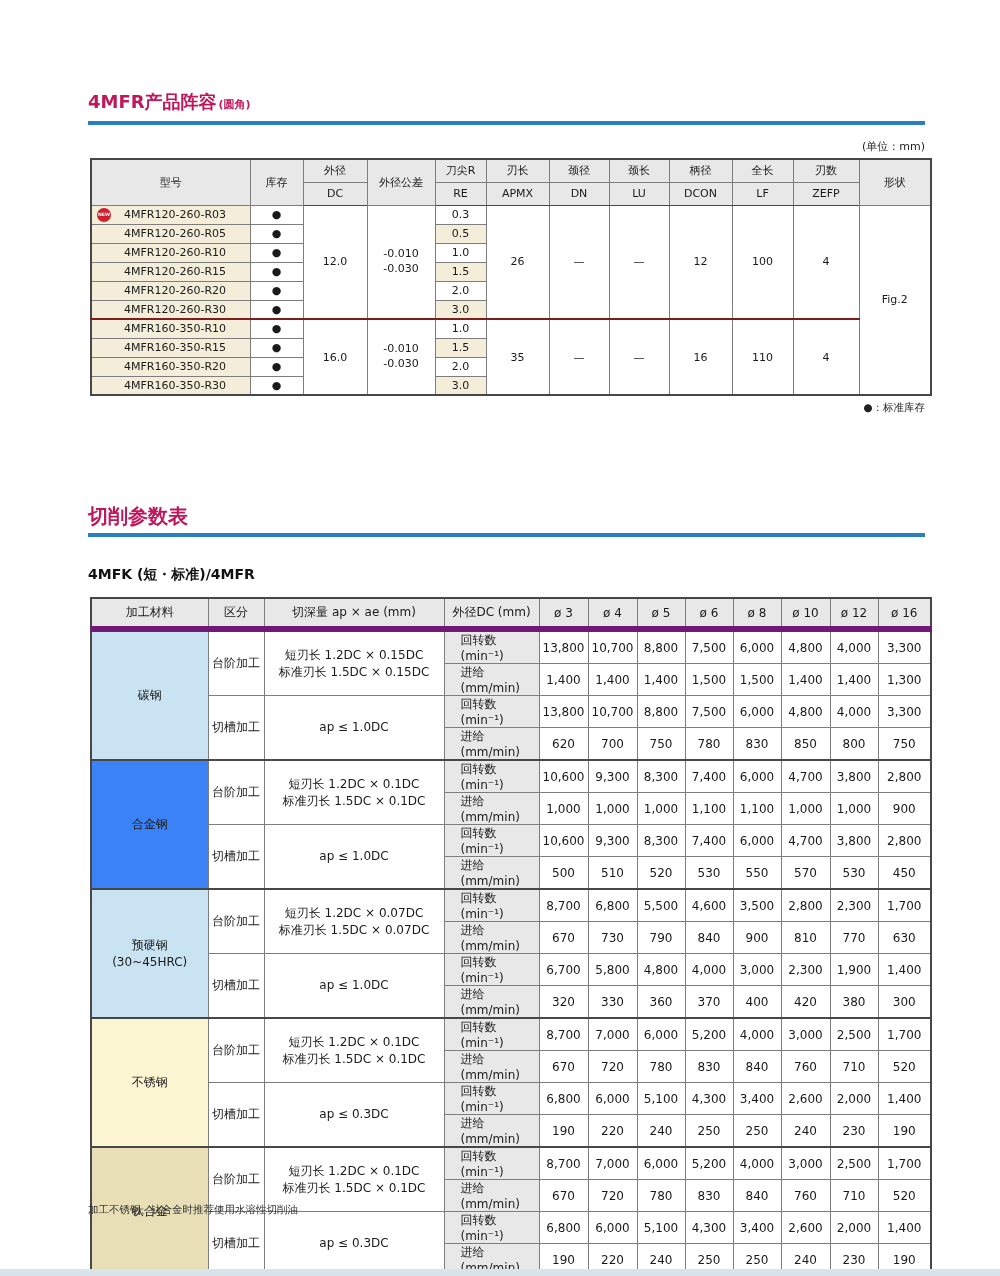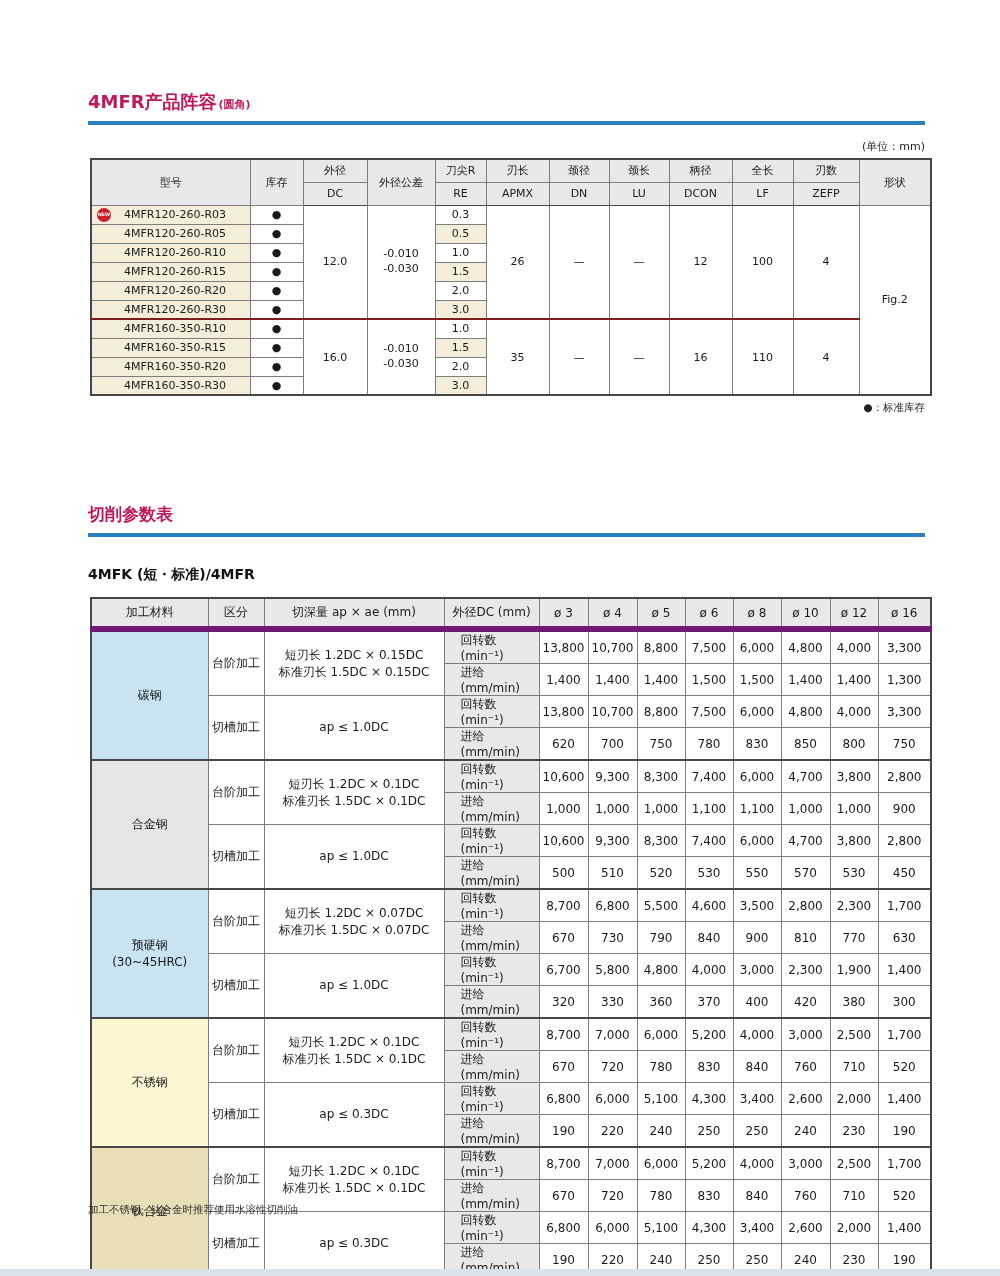--- a/index.html
+++ b/index.html
@@ -2,21 +2,21 @@
 <html><head>
 <meta charset="utf-8">
 <style>
   * { margin:0; padding:0; box-sizing:border-box; }
   html,body { width:1000px; height:1276px; }
   body { background:#ffffff; font-family:"DejaVu Sans","Liberation Sans",sans-serif; color:#1a1a1a; position:relative; overflow:hidden; }
 
   .sec-title { position:absolute; left:88px; font-weight:bold; color:#be185d; }
   #title1 { top:90px; font-size:18px; }
   #title1 .suffix { font-size:11px; font-weight:bold; margin-left:2px; }
-  #title2 { top:503px; font-size:17px; }
+  #title2 { top:503px; font-size:20px; }
   .rule { position:absolute; left:88px; width:837px; height:4px; }
   #rule1 { top:121px; }
   #rule2 { top:533px; }
   .unit-note { position:absolute; left:88px; top:139px; width:837px; text-align:right; font-size:11px; color:#222; }
   .stock-note { position:absolute; left:88px; top:401px; width:837px; text-align:right; font-size:10.5px; color:#222; }
   .subtitle { position:absolute; left:88px; top:566px; font-size:14px; font-weight:600; color:#111; }
   .footnote { position:absolute; left:88px; top:1203px; font-size:10.5px; color:#333; }
   .bottom-strip { position:absolute; left:0; right:0; bottom:0; height:7px; background:#d9e4ea; }
 
   table { border-collapse:collapse; table-layout:fixed; position:absolute; background:#fff; }
@@ -247,21 +247,21 @@
           <td>620</td>
           <td>700</td>
           <td>750</td>
           <td>780</td>
           <td>830</td>
           <td>850</td>
           <td>800</td>
           <td>750</td>
         </tr>
         <tr class="mat-start">
-          <td class="mat-cell" rowspan="4" style="background: #e5e5e5;">合金钢</td>
+          <td class="mat-cell" rowspan="4" style="background: #3b82f6;">合金钢</td>
           <td rowspan="2">台阶加工</td>
           <td class="depth" rowspan="2">短刃长 1.2DC × 0.1DC<br>标准刃长 1.5DC × 0.1DC</td>
           <td class="rowlabel">回转数 (min⁻¹)</td>
           <td>10,600</td>
           <td>9,300</td>
           <td>8,300</td>
           <td>7,400</td>
           <td>6,000</td>
           <td>4,700</td>
           <td>3,800</td>

